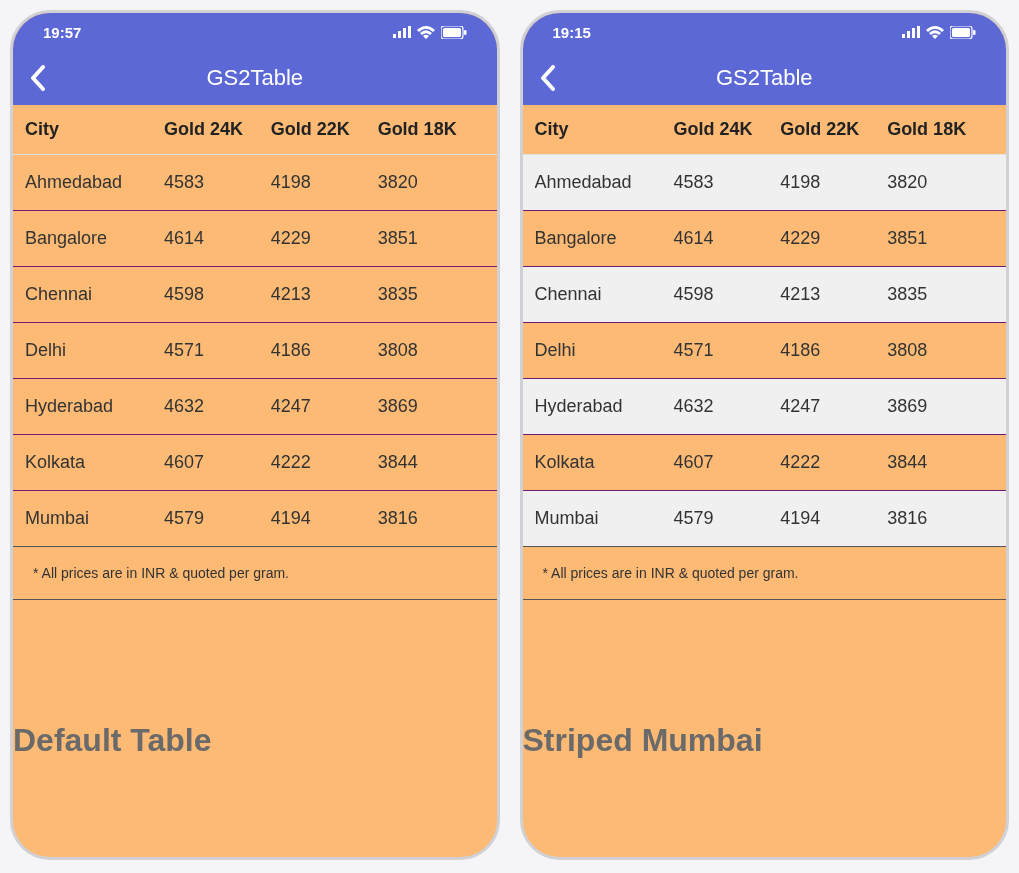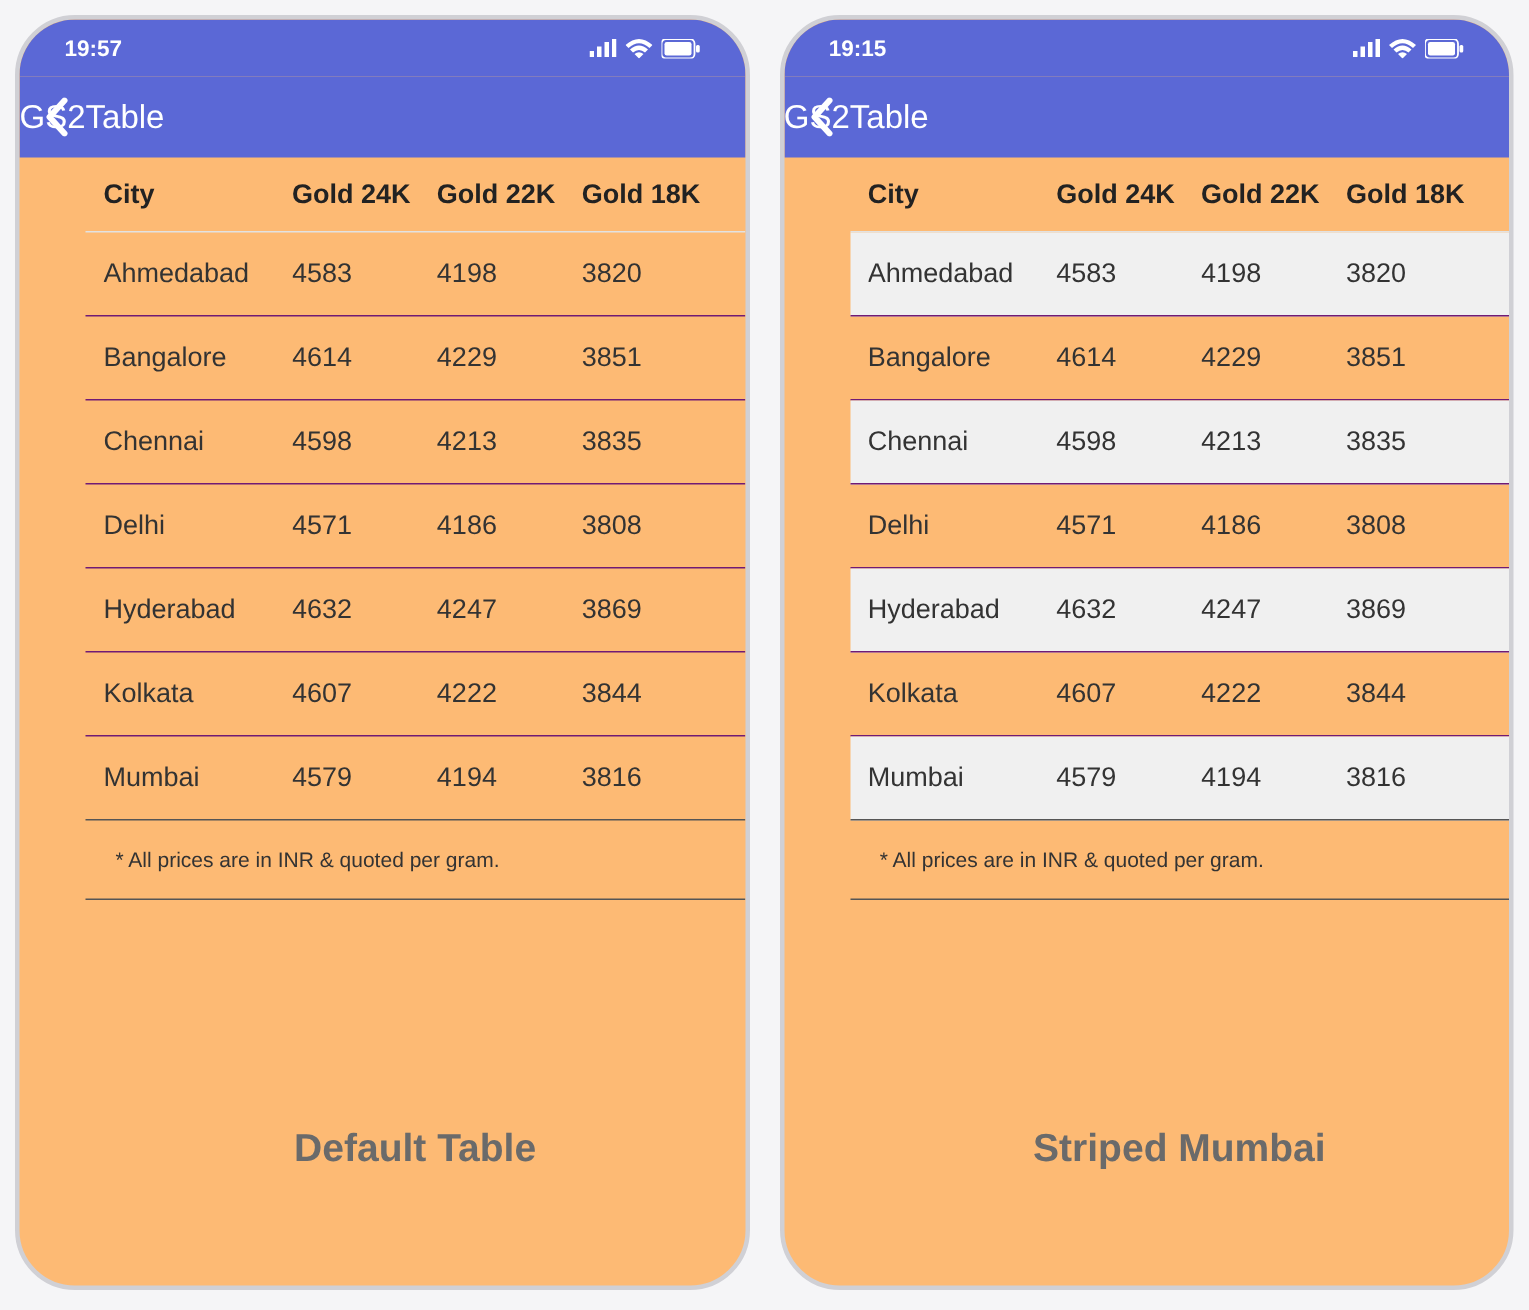--- a/index.html
+++ b/index.html
@@ -51,29 +51,29 @@
     position: absolute;
     left: 16px;
     width: 18px;
     height: 28px;
     display: flex;
     align-items: center;
     justify-content: center;
   }
   .nav-title {
     flex: 1;
+    text-align: center;
     font-size: 22px;
     font-weight: 500;
   }
   .content {
     flex: 1;
     display: flex;
     flex-direction: column;
     overflow: hidden;
-    padding-left: 44px;
   }
   .table-header, .table-row {
     display: grid;
     grid-template-columns: 1.3fr 1fr 1fr 1fr;
     padding: 0 12px;
     align-items: center;
   }
   .table-header {
     height: 50px;
     border-bottom: 1px solid #e2e2e2;
@@ -93,26 +93,26 @@
   .striped .table-row:nth-child(odd) {
     background: #f0f0f0;
   }
   .footnote {
     padding: 18px 20px;
     font-size: 14px;
     color: #333;
     border-bottom: 1.5px solid #555;
   }
   .caption {
-    text-align: center;
-    font-size: 26px;
+    text-align: left;
+    font-size: 32px;
     font-weight: 700;
     color: #6a6a6a;
     margin-top: auto;
-    margin-bottom: 76px;
+    margin-bottom: 98px;
   }
   .cell { white-space: nowrap; overflow: hidden; }
   svg { display: block; }
 </style>
 </head>
 <body>
 
 <div class="phone">
   <div class="status-bar">
     <span>19:57</span>

